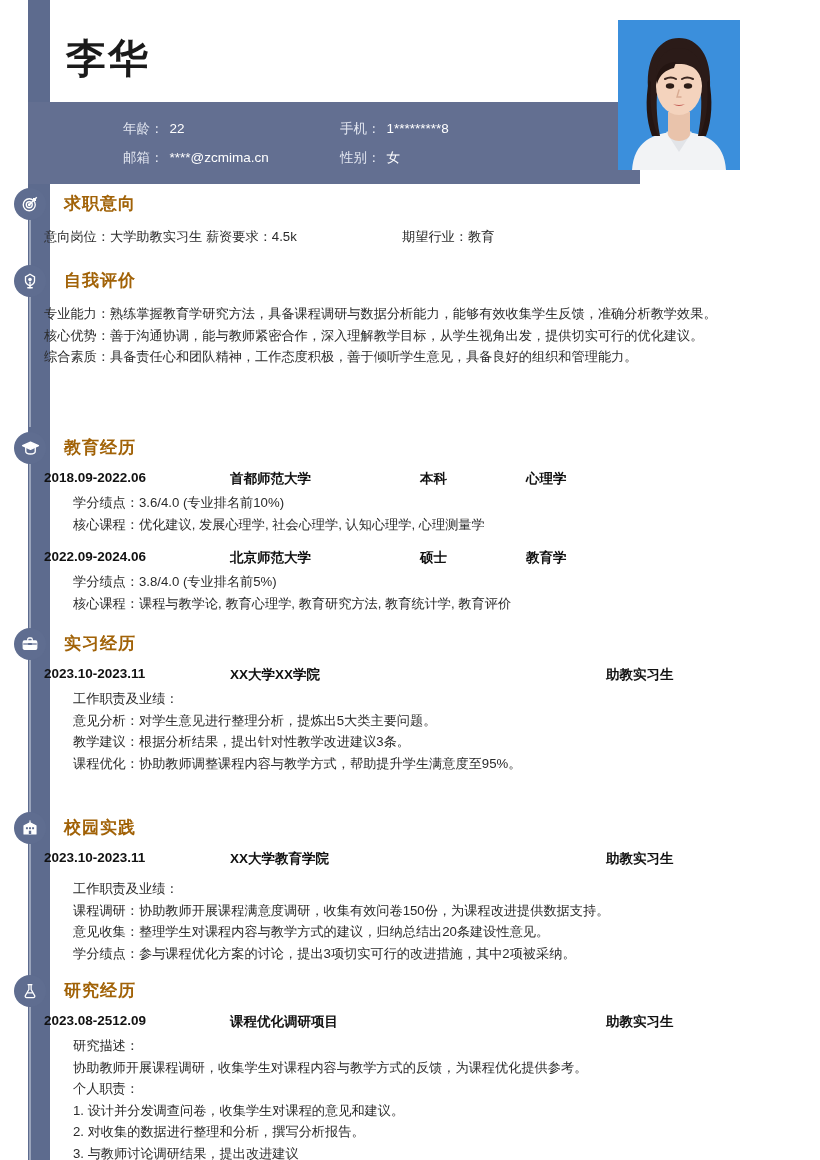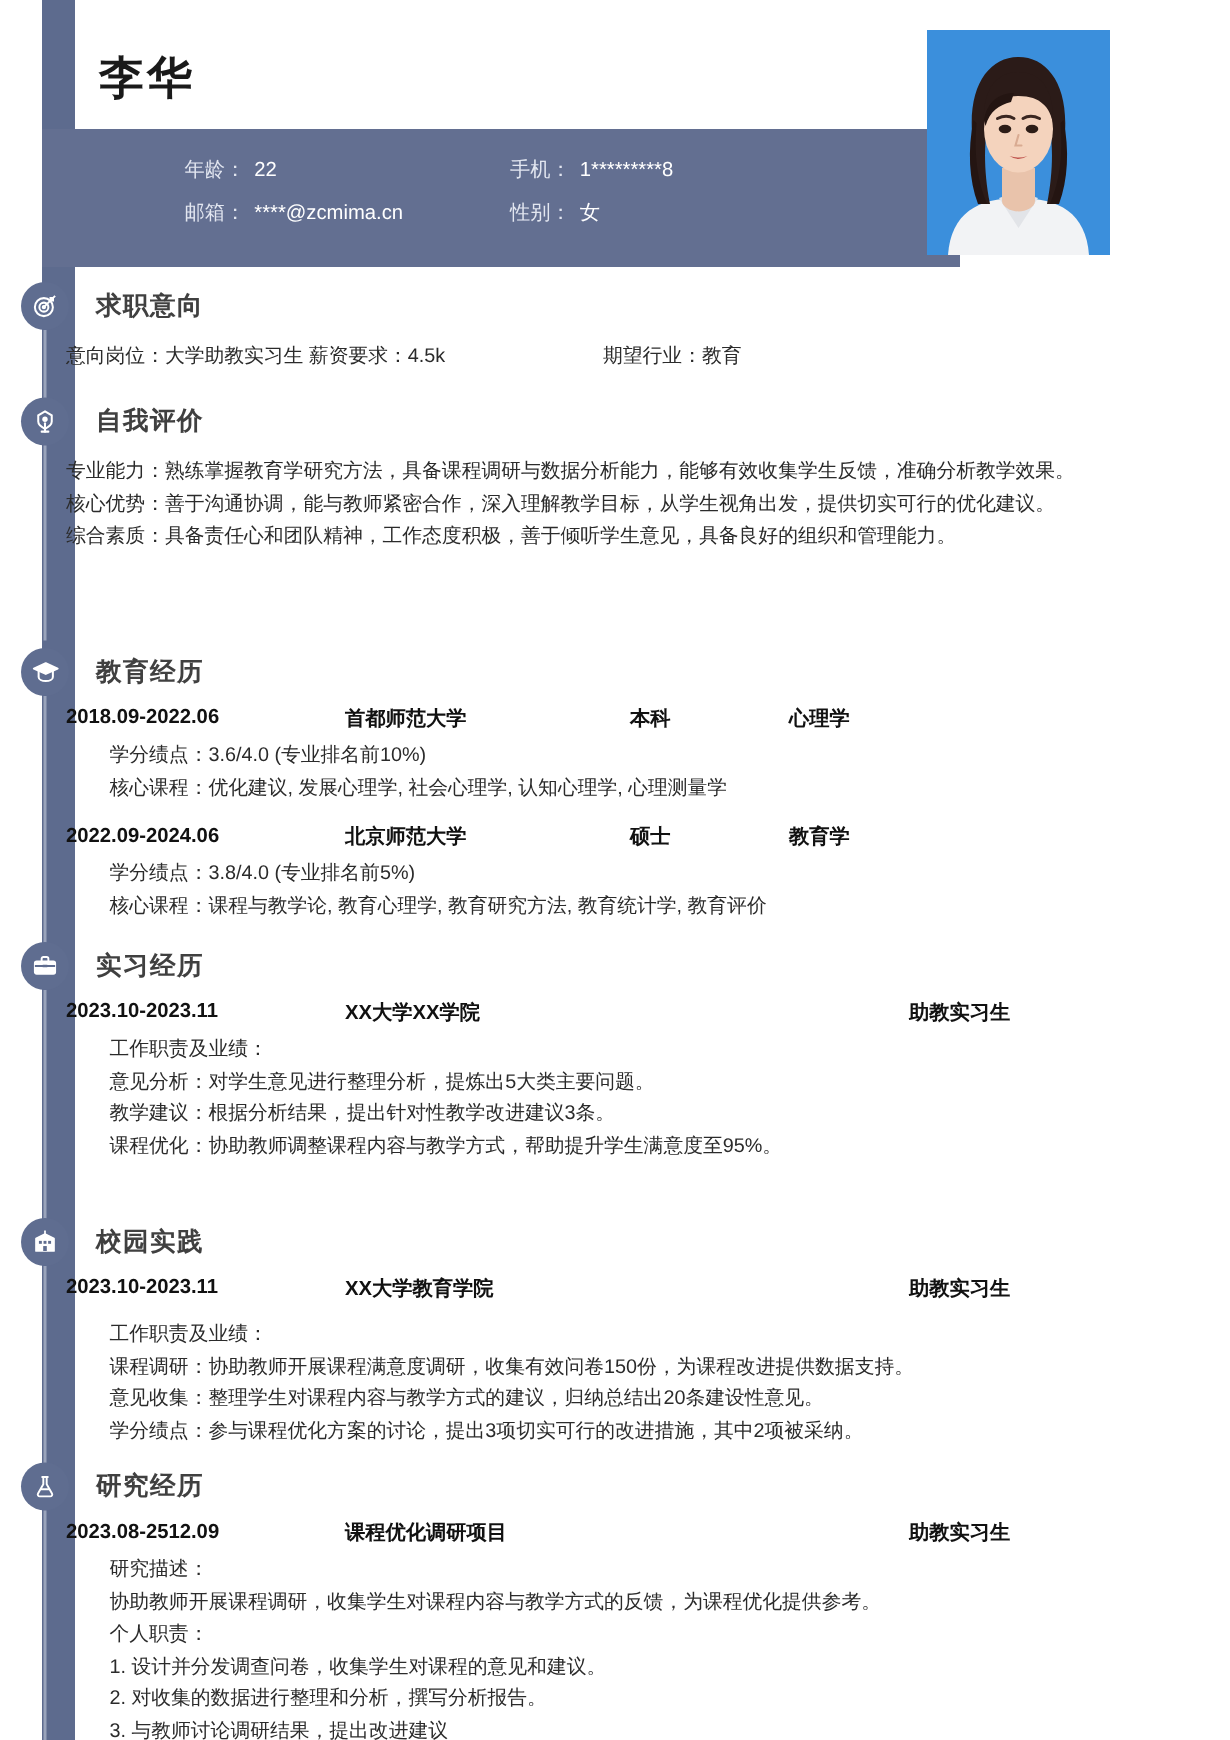--- a/index.html
+++ b/index.html
@@ -15,25 +15,25 @@
   .left-bar-inner{position:absolute;left:28px;top:0;width:22px;height:1160px;background:#5d6b8e;}
 
   
   .content-panel{position:absolute;left:50px;top:0;width:770px;height:1160px;background:#ffffff;}
 
   
   .header{position:absolute;left:0;top:0;width:820px;height:175px;}
   .name-block{position:absolute;left:50px;top:0;width:770px;height:86px;background:#ffffff;}
   .name{
     position:absolute;left:16px;top:38px;
-    font-size:30px;font-weight:bold;color:#1a1a1a;
+    font-size:40px;font-weight:bold;color:#1a1a1a;
     letter-spacing:2px;line-height:1;
   }
   .info-band{
-    position:absolute;left:28px;top:86px;width:612px;height:92px;
+    position:absolute;left:28px;top:102px;width:612px;height:82px;
     background:#63719590;
     background:#636f91;
   }
   .info-grid{position:absolute;left:0;top:0;width:612px;height:82px;}
   .info-item{position:absolute;font-size:13.5px;color:#ffffff;white-space:nowrap;}
   .info-item .lab{color:#e2e6f0;}
   .info-item .val{color:#ffffff;margin-left:6px;}
   .ii-age{left:95px;top:18px;}
   .ii-mail{left:95px;top:47px;}
   .ii-phone{left:312px;top:18px;}
@@ -47,21 +47,21 @@
 
   
   .section{position:absolute;left:0;width:770px;}
   .sec-icon{
     position:absolute;left:14px;top:0;width:32px;height:32px;border-radius:50%;
     background:#5f6d90;display:flex;align-items:center;justify-content:center;
   }
   .sec-icon svg{display:block;}
   .sec-title{
     position:absolute;left:64px;top:4px;
-    font-size:17px;font-weight:bold;color:#404040;letter-spacing:1px;
+    font-size:17px;font-weight:bold;color:#a16207;letter-spacing:1px;
   }
   
   .sec-line{position:absolute;left:29px;top:32px;width:2px;background:#9aa4bb;}
 
   .sec-body{position:absolute;left:44px;top:38px;width:716px;}
 
   .row-line{font-size:13.2px;color:#2b2b2b;line-height:21px;white-space:nowrap;}
   .para{font-size:13.2px;color:#2b2b2b;line-height:21.5px;}
 
   

